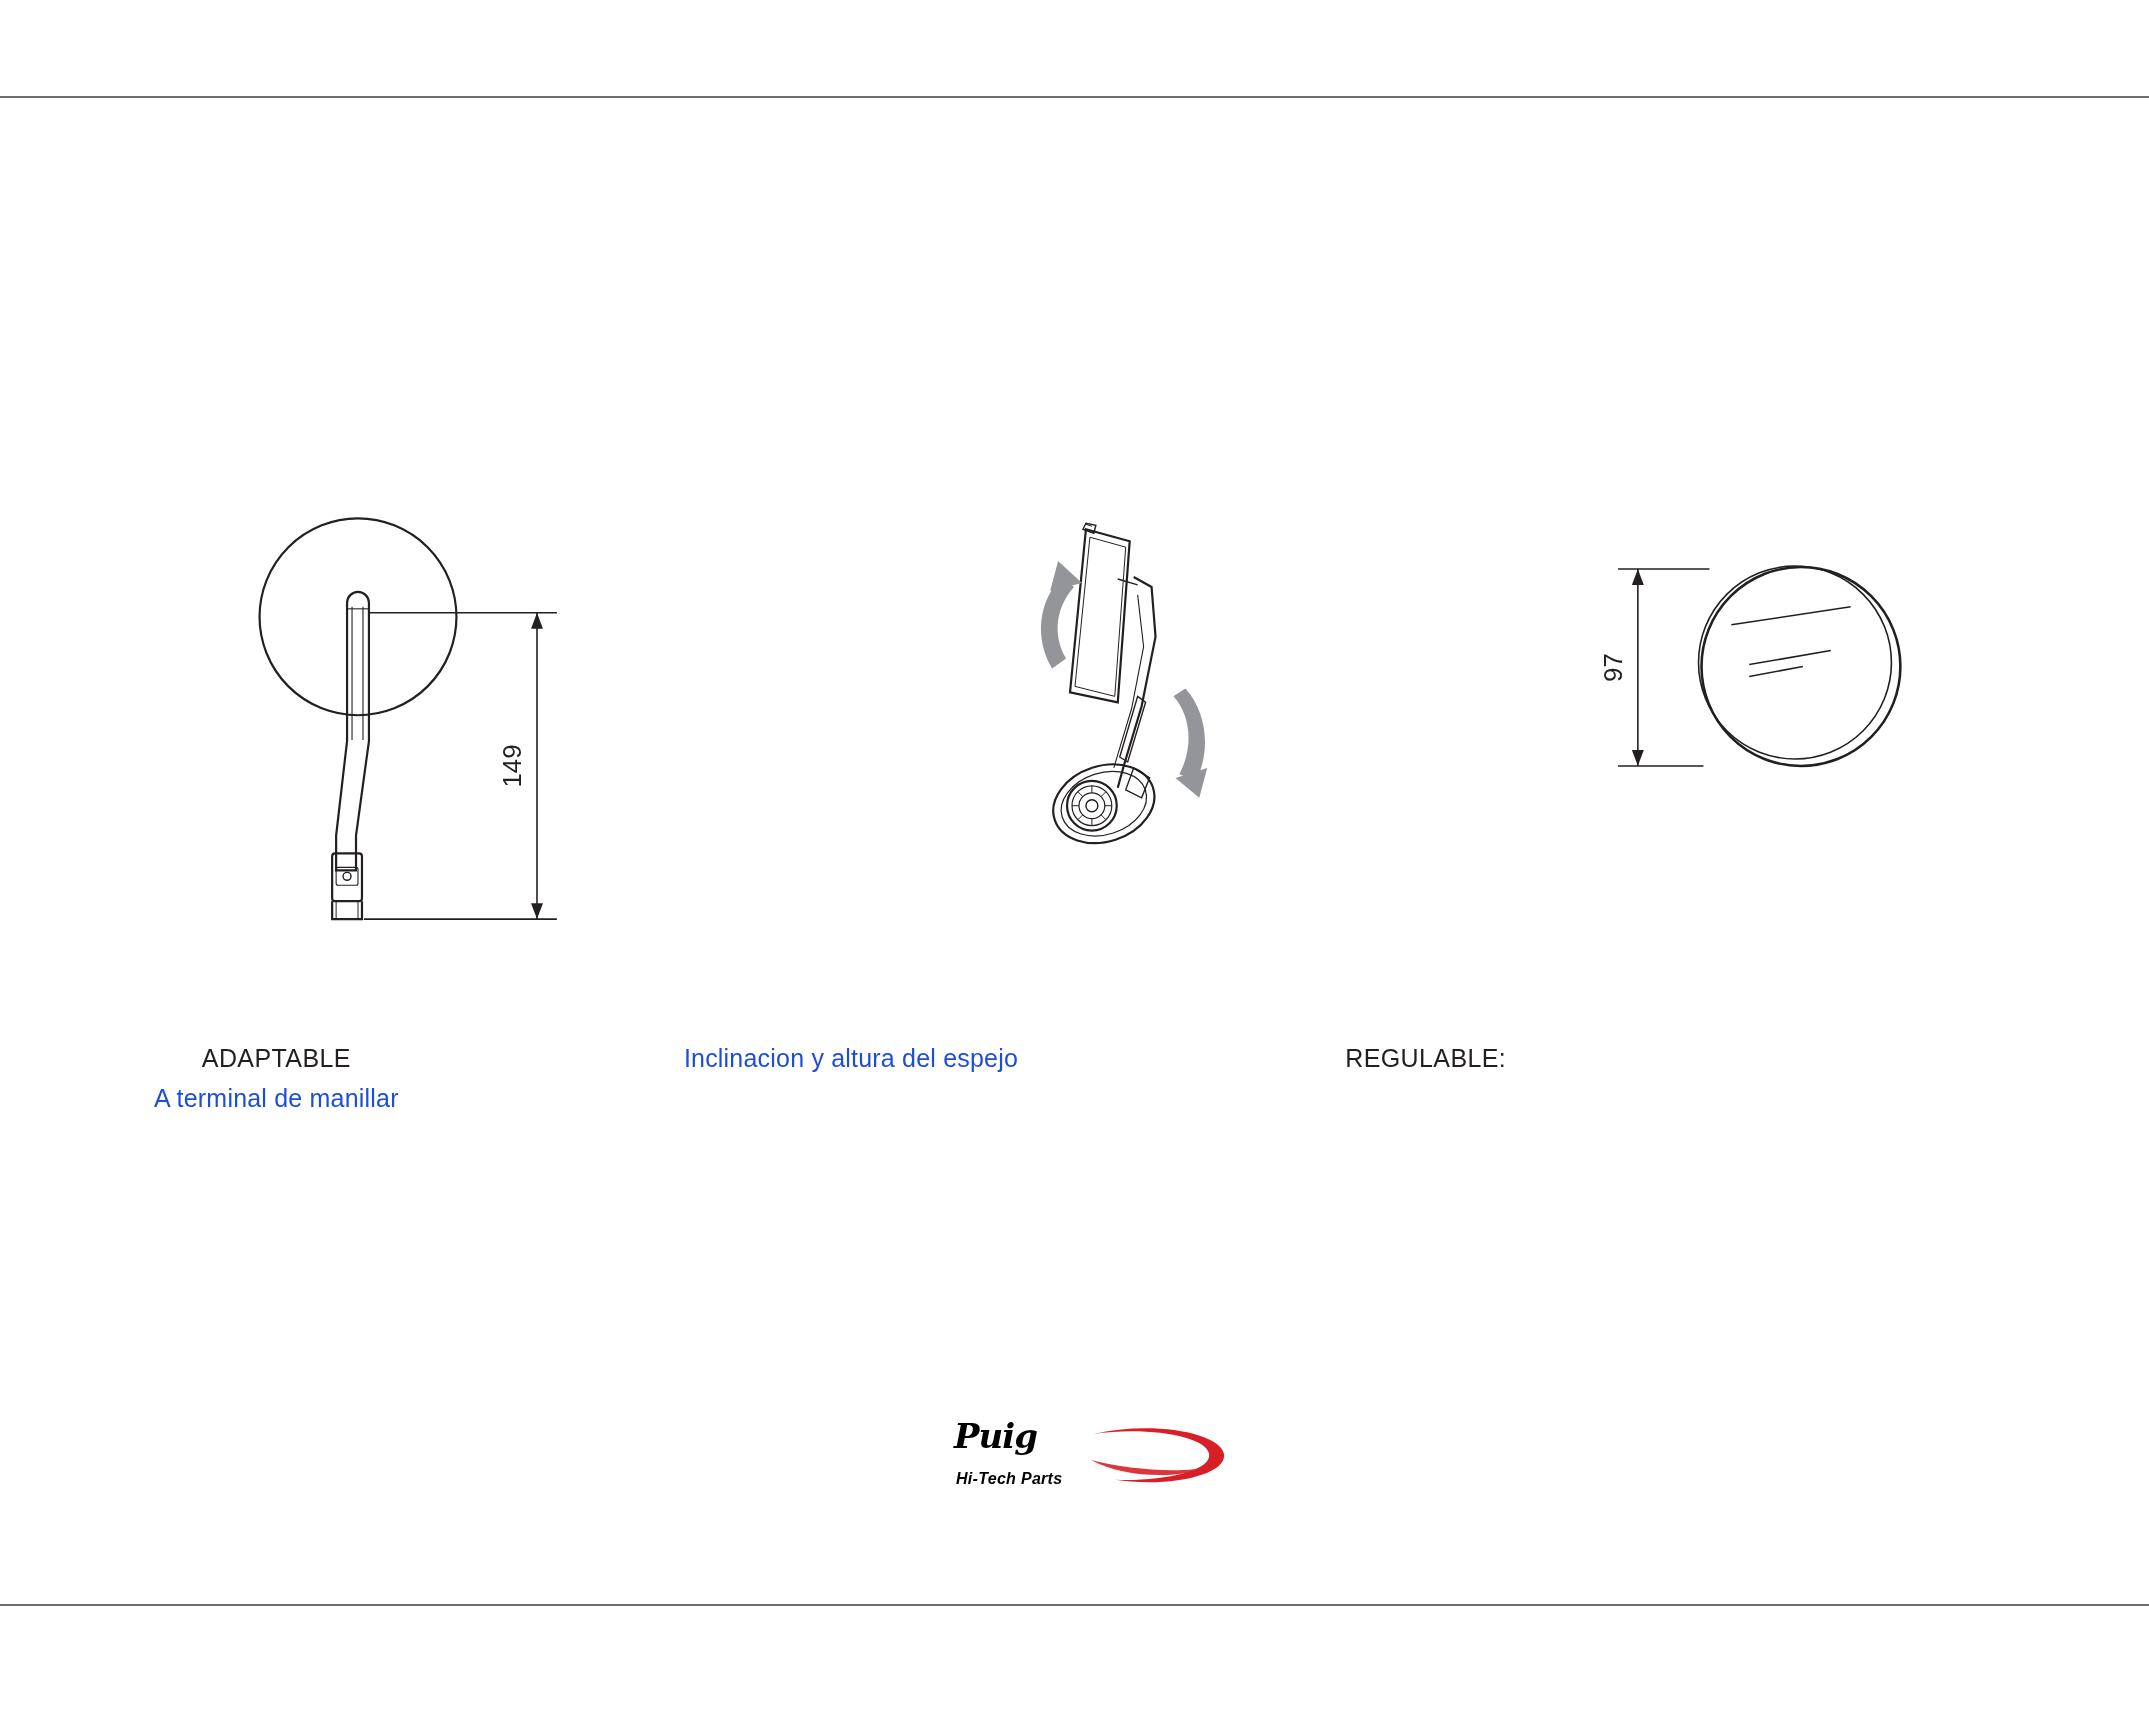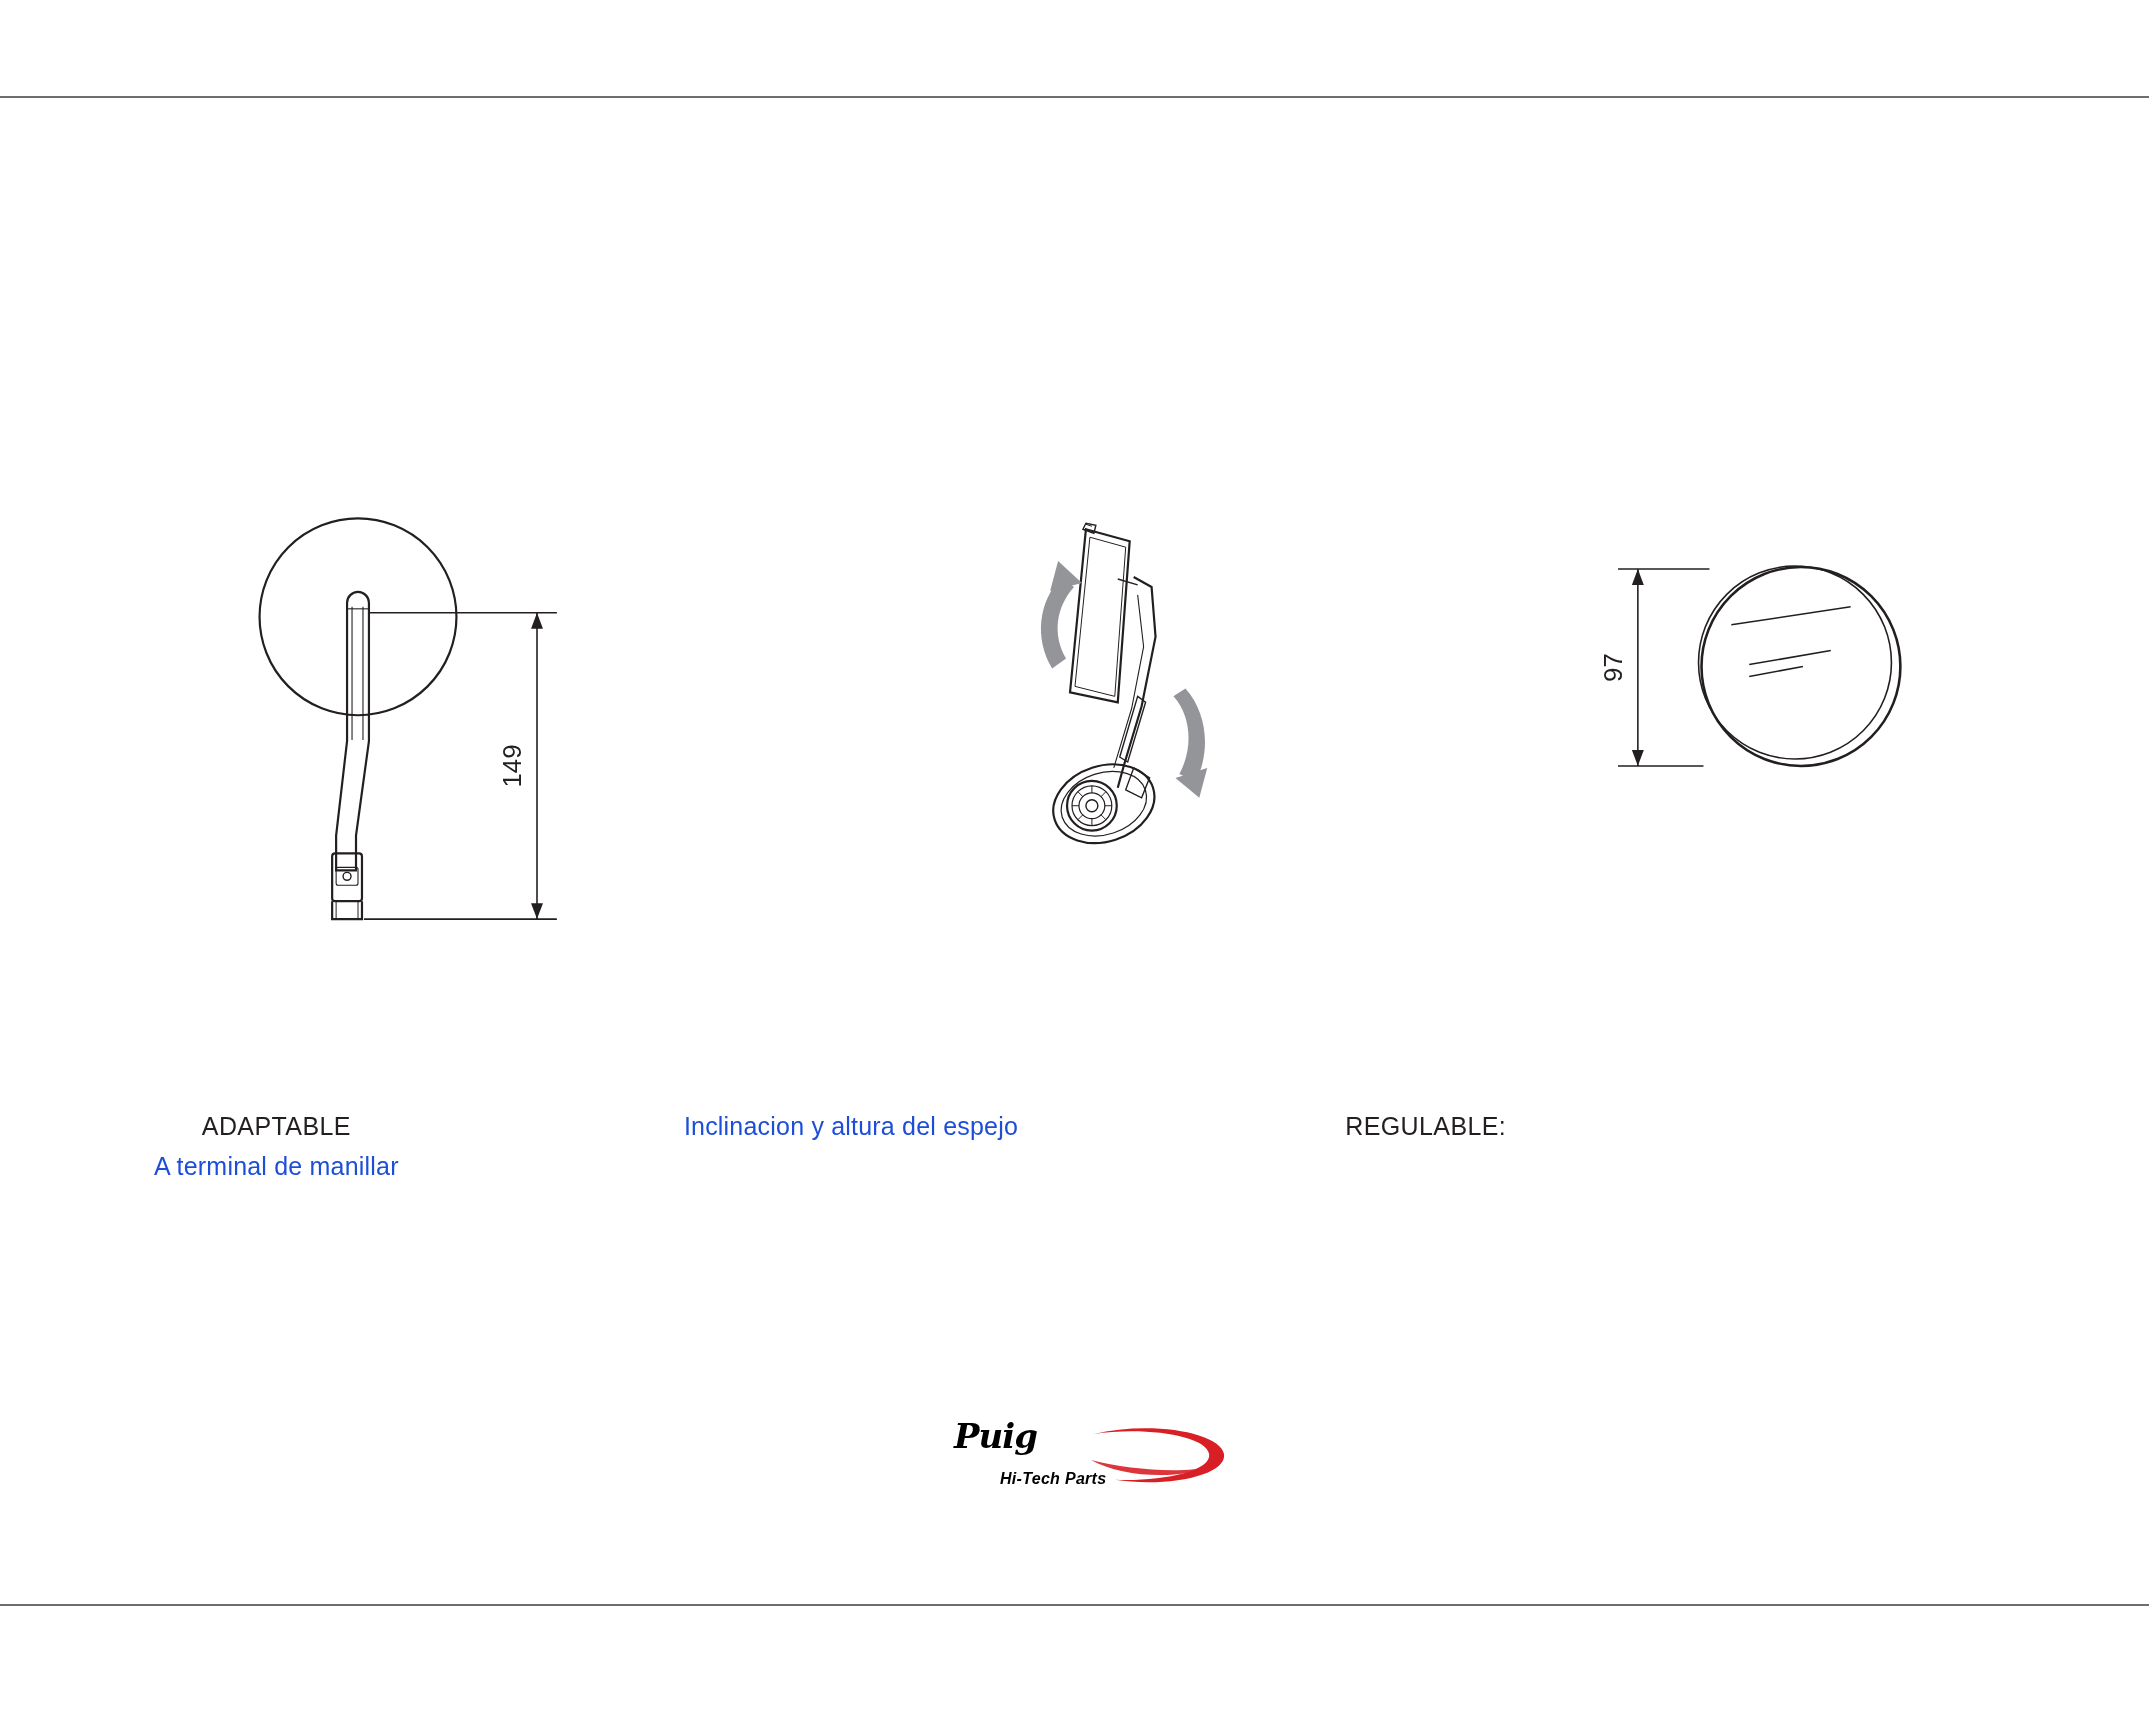--- a/index.html
+++ b/index.html
@@ -39,21 +39,21 @@
   }
   .figure {
     position: absolute;
     left: 0;
     top: 0;
     width: 100%;
     height: 478px;
   }
   .captions {
     position: absolute;
-    top: 1106px;
+    top: 1038px;
     left: 0;
     width: 1702px;
     display: flex;
     gap: 22px;
   }
   .caption-block {
     flex: 1 1 0;
     text-align: center;
   }
   .caption-title {
@@ -96,21 +96,20 @@
   .logo-tag {
     position: absolute;
     left: 16px;
     top: 62px;
     font-family: "Liberation Sans", sans-serif;
     font-style: italic;
     font-weight: 700;
     font-size: 16px;
     color: #000000;
     letter-spacing: 0.3px;
-    margin-left: 44px;
   }
   .logo-swoosh {
     position: absolute;
     left: 149px;
     top: 10px;
     width: 139px;
     height: 72px;
   }
   svg { display: block; overflow: visible; }
   .dim-text {

